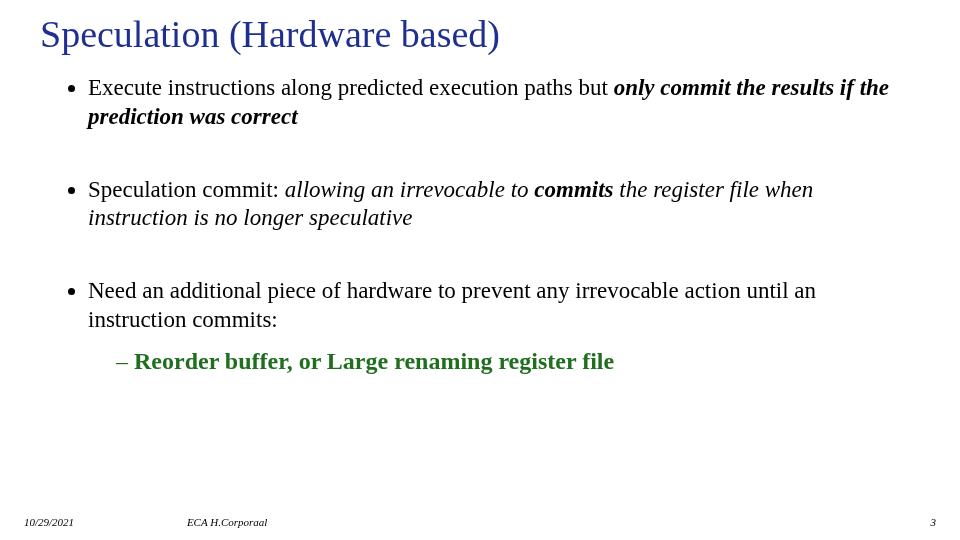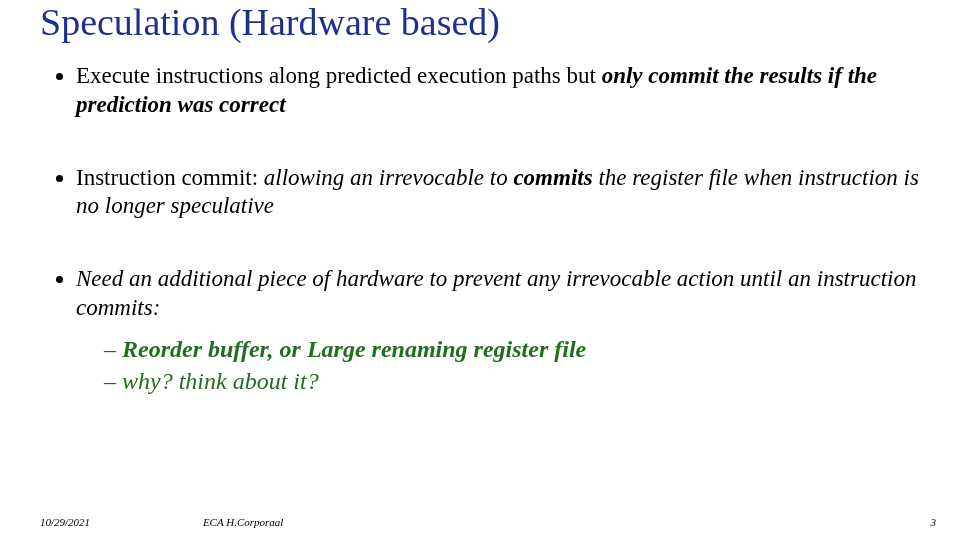--- a/index.html
+++ b/index.html
@@ -10,42 +10,41 @@
     background: #fff;
     font-family: "Times New Roman", Times, serif;
     color: #000;
     overflow: hidden;
     position: relative;
   }
   .slide {
     box-sizing: border-box;
     width: 960px;
     height: 540px;
-    padding: 0 40px 0 40px;
+    padding: 12px 40px 0 40px;
     position: relative;
   }
   .title {
     font-size: 38px;
     color: #1f2f8f;
     margin: 0 0 18px 0;
     font-weight: normal;
   }
   ul.outer {
-    margin: 0;
+    margin: 12px;
     padding-left: 36px;
     list-style: disc;
   }
   ul.outer > li {
     font-size: 23px;
     line-height: 1.25;
     margin-bottom: 44px;
   }
   ul.outer > li:last-of-type {
     margin-bottom: 8px;
-    font-style: italic;
   }
   ul.inner {
     margin: 10px 0 0 0;
     padding-left: 28px;
     list-style: none;
   }
   ul.inner > li {
     font-size: 24px;
     color: #1f6f1f;
     line-height: 1.35;
@@ -57,21 +56,21 @@
     position: absolute;
     left: 0;
     color: #1f6f1f;
   }
   .bi { font-weight: bold; font-style: italic; }
   .it { font-style: italic; }
   .b  { font-weight: bold; }
   .footer {
     position: absolute;
     bottom: 12px;
-    left: 40px;
+    left: 24px;
     right: 24px;
     font-size: 11px;
     font-style: italic;
     color: #000;
   }
   .footer .src { margin-left: 110px; }
   .pagenum {
     position: absolute;
     right: 0;
     bottom: 0;
@@ -82,27 +81,26 @@
 <body>
 
 <div class="slide">
   <h1 class="title">Speculation  (Hardware based)</h1>
 
   <ul class="outer">
     <li>
       <span>Execute instructions along predicted execution paths but </span><span class="bi">only commit the results if the prediction was correct</span>
     </li>
     <li>
-      <span>Instruction commit:  </span><span class="it">allowing an irrevocable to </span><span class="bi">commits</span><span class="it"> the register file when instruction is no longer speculative</span>
+      <span>Speculation commit:  </span><span class="it">allowing an irrevocable to </span><span class="bi">commits</span><span class="it"> the register file when instruction is no longer speculative</span>
     </li>
     <li>
       <span>Need an additional piece of hardware to prevent any irrevocable action until an instruction commits:</span>
       <ul class="inner">
         <li><span class="b">Reorder buffer, or Large renaming register file</span></li>
-        <li><span>why? think about it?</span></li>
       </ul>
     </li>
   </ul>
 
   <div class="footer">
     <span>10/29/2021</span>
     <span class="src">ECA  H.Corporaal</span>
     <span class="pagenum">3</span>
   </div>
 </div>

